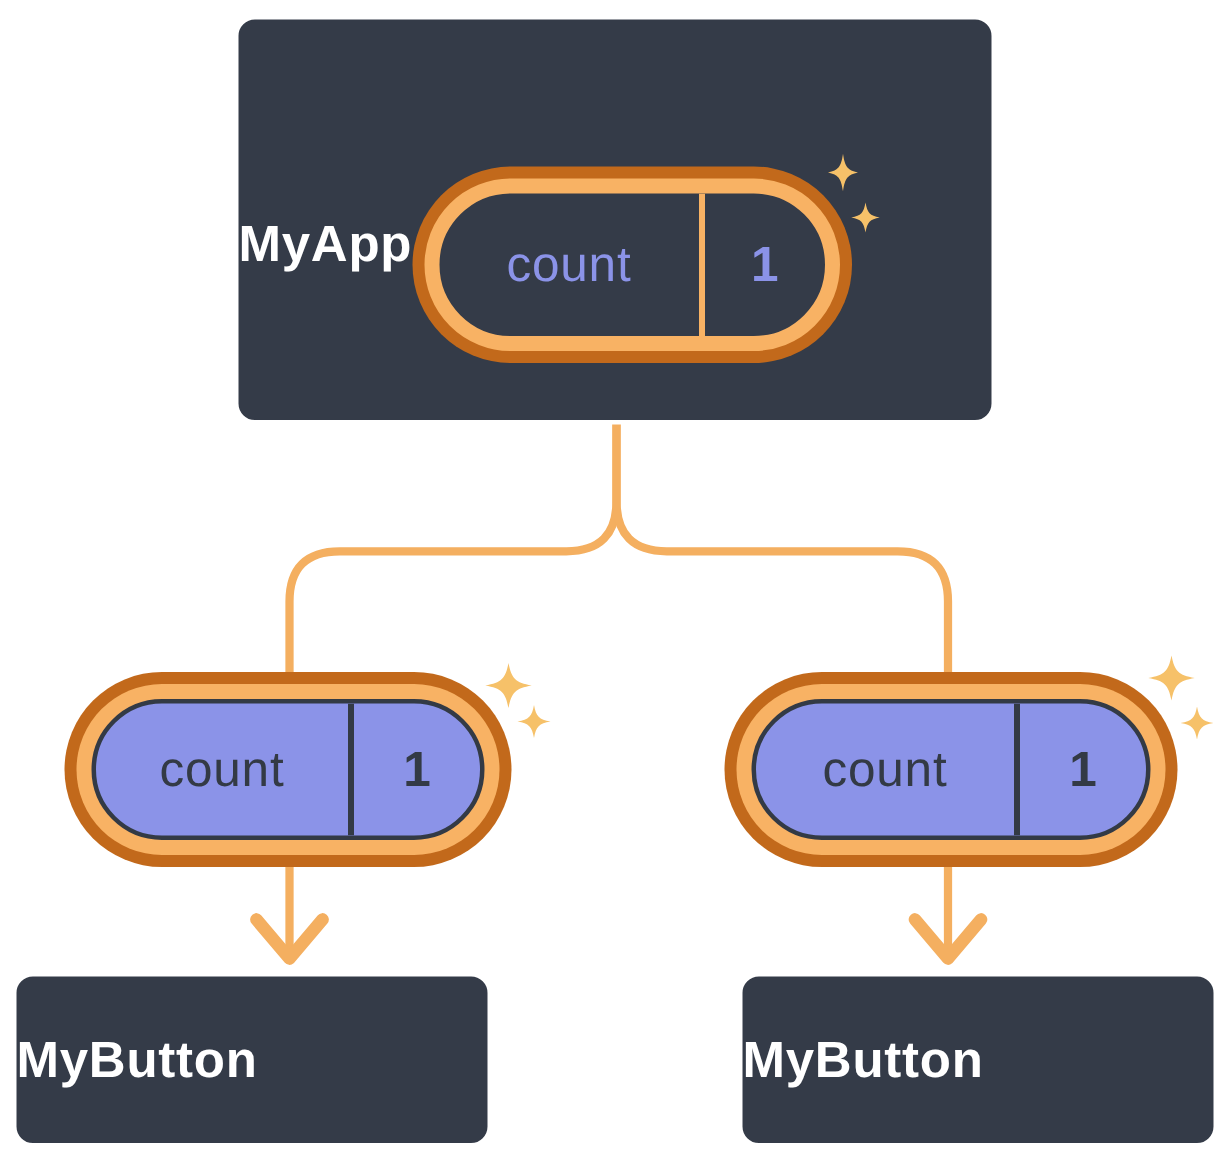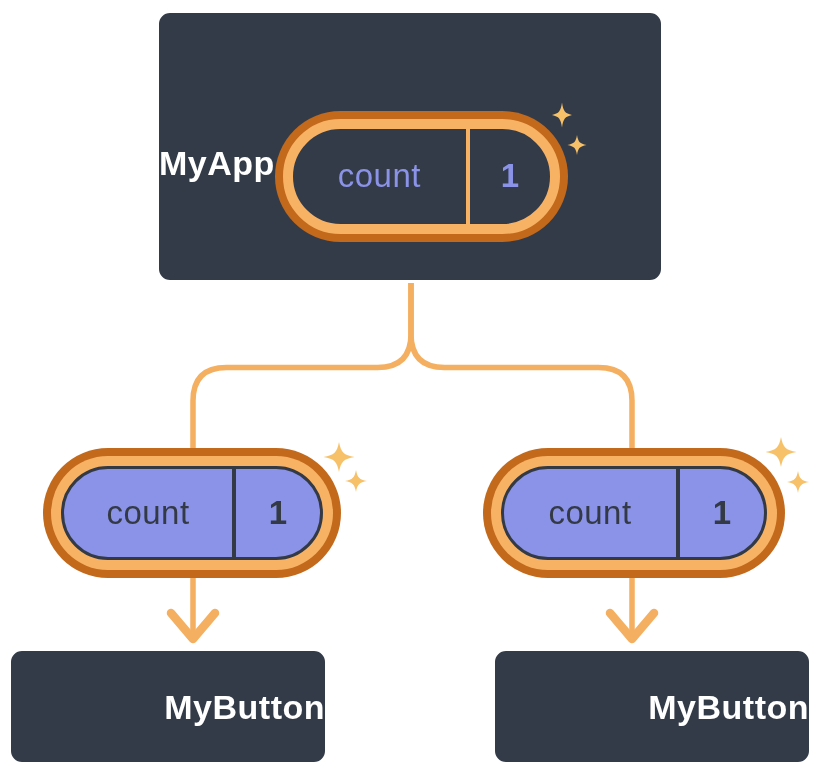--- a/index.html
+++ b/index.html
@@ -45,21 +45,21 @@
     position:absolute;
     background:var(--node-fill);
     border:3px solid var(--node-border);
     border-radius:14px;
     z-index:2;
     display:flex;
     flex-direction:row;
     align-items:center;
   }
   .app-box{left:156px;top:10px;width:508px;height:273px;padding-top:33px;}
-  .button-box{width:320px;height:117px;justify-content:flex-end;}
+  .button-box{width:320px;height:117px;justify-content:flex-start;}
   .button-box.left{left:8px;top:648px;}
   .button-box.right{left:492px;top:648px;}
   .node-title{
     color:var(--text-light);
     font-size:34px;
     font-weight:700;
     line-height:40px;
     letter-spacing:0.5px;
   }
   

